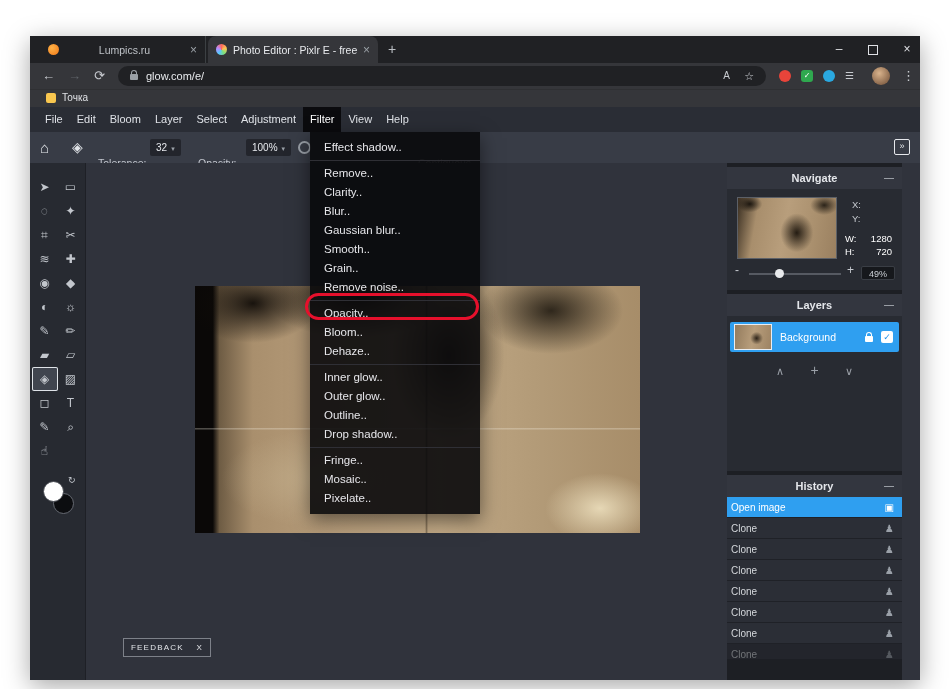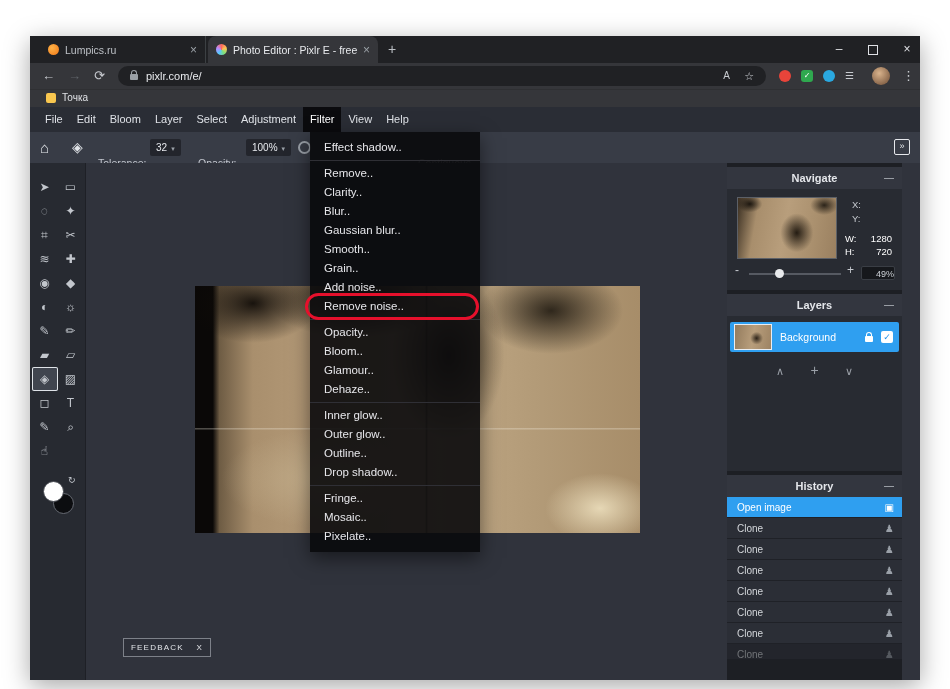--- a/index.html
+++ b/index.html
@@ -2,21 +2,21 @@
 <html><head>
 <meta charset="utf-8">
 <style>
   html,body{margin:0;padding:0;}
   .stage{position:relative;width:950px;height:689px;background:#ffffff;overflow:hidden;
          font-family:"Liberation Sans","DejaVu Sans",sans-serif;-webkit-font-smoothing:antialiased;}
   .window{position:absolute;left:30px;top:36px;width:890px;height:644px;box-shadow:0 6px 24px rgba(0,0,0,.35);background:#202124;}
 
   
   .tabbar{position:absolute;left:0;top:0;width:100%;height:27px;background:#202124;}
-  .tab{position:absolute;top:0;height:27px;display:flex;align-items:center;gap:6px;padding:8px 8px;box-sizing:border-box;font-size:10.5px;}
+  .tab{position:absolute;top:0;height:27px;display:flex;align-items:center;gap:6px;padding:8px 8px;box-sizing:border-box;font-size:10.5px;text-align:center;}
   .tab1{left:10px;width:166px;color:#bdc1c6;border-right:1px solid #3c4043;}
   .tab2{left:178px;width:170px;color:#e8eaed;background:#35363a;border-radius:8px 8px 0 0;}
   .tab-title{flex:1;white-space:nowrap;overflow:hidden;}
   .tab-close{color:#9aa0a6;font-size:12px;}
   .fav{width:11px;height:11px;border-radius:50%;flex:0 0 auto;}
   .fav-lumpics{background:radial-gradient(circle at 35% 35%,#ffb347,#f07818);}
   .fav-pixlr{background:conic-gradient(#ff6a5e,#ffc555,#7ee07a,#58c6ff,#b98bff,#ff6a5e);}
   .newtab{position:absolute;left:358px;top:0;line-height:27px;color:#bdc1c6;font-size:14px;}
   .winctl{position:absolute;top:0;height:27px;line-height:27px;color:#dfe1e5;font-size:12px;text-align:center;width:22px;}
   .ctl-min{left:798px}.ctl-max{left:832px}.ctl-close{left:866px}
@@ -101,36 +101,36 @@
      radial-gradient(ellipse 20px 14px at 88% 12%, rgba(22,17,11,.85), rgba(22,17,11,0) 70%),
      linear-gradient(100deg,#3a2f22 0%,#a88e6c 20%,#b89e7c 48%,#aa906e 75%,#9a8060 100%);}
   .nv{position:absolute;font-size:9.5px;color:#c6cad0;}
   .nv-x{left:125px;top:10px}.nv-y{left:125px;top:24px}
   .nv-w{left:118px;top:44px;color:#fff}.nv-wv{right:10px;top:44px;color:#fff}
   .nv-h{left:118px;top:57px;color:#fff}.nv-hv{right:10px;top:57px;color:#fff}
   .zoom-minus{position:absolute;left:8px;top:74px;font-size:12px;color:#c6cad0;}
   .zoom-track{position:absolute;left:22px;top:84px;width:92px;height:2px;background:#565a62;}
   .zoom-knob{position:absolute;left:26px;top:-4px;width:9px;height:9px;border-radius:50%;background:#e8eaec;}
   .zoom-plus{position:absolute;left:120px;top:74px;font-size:12px;color:#c6cad0;}
-  .zoom-val{position:absolute;left:134px;top:77px;width:34px;height:14px;background:#16181c;border:1px solid #3a3e45;border-radius:2px;color:#ccd0d6;font-size:9px;line-height:14px;text-align:right;box-sizing:border-box;}
+  .zoom-val{position:absolute;left:134px;top:77px;width:34px;height:14px;background:#16181c;border:1px solid #3a3e45;border-radius:2px;color:#ccd0d6;font-size:9px;line-height:14px;text-align:center;box-sizing:border-box;}
 
   .layer-row{position:absolute;left:3px;top:6px;width:169px;height:30px;background:#2f9ff0;border-radius:2px;}
   .layer-thumb{position:absolute;left:4px;top:2px;width:38px;height:26px;border:1px solid #e9edf2;box-sizing:border-box;
     background:radial-gradient(circle 8px at 60% 55%, rgba(30,22,14,.9), rgba(30,22,14,0) 80%),
                linear-gradient(100deg,#937b5d,#b89e7c 50%,#9d8363);}
   .layer-name{position:absolute;left:50px;top:0;line-height:30px;font-size:10.5px;color:#fff;}
   .layer-lock{position:absolute;right:26px;top:14px;width:8px;height:6px;background:#fff;border-radius:1px;}
   .layer-lock::before{content:"";position:absolute;left:1px;top:-4px;width:6px;height:5px;border:1.4px solid #fff;border-bottom:none;border-radius:3px 3px 0 0;box-sizing:border-box;}
   .layer-check{position:absolute;right:6px;top:9px;width:12px;height:12px;background:#fff;border-radius:2px;color:#1f8fe8;font-size:9px;line-height:12px;text-align:center;}
   .layer-ctrl{position:absolute;left:0;top:45px;width:100%;text-align:center;color:#9ba0a8;}
   .layer-ctrl span{display:inline-block;width:22px;font-size:11px;margin:0 4px;}
   .lc-add{font-size:14px !important;}
 
   .hist{position:absolute;left:0;top:334px;width:100%;}
-  .hrow{position:relative;height:21px;background:#2b2e36;border-bottom:1px solid #1f2127;color:#d4d7db;font-size:10px;line-height:21px;padding-left:10px;box-sizing:border-box;}
+  .hrow{position:relative;height:21px;background:#2b2e36;border-bottom:1px solid #1f2127;color:#d4d7db;font-size:10px;line-height:21px;padding-left:4px;box-sizing:border-box;}
   .hic{position:absolute;right:8px;top:0;line-height:21px;font-size:10px;color:#9aa0a8;font-style:normal;}
   .hrow.sel{background:#2f9ff0;color:#fff;}.hrow.sel .hic{color:#fff;}
   .hrow.dim{opacity:.45;height:16px;overflow:hidden;}
 
   
   .dropdown{position:absolute;left:280px;top:25px;width:170px;background:rgba(9,9,11,0.9);padding:6px 0;z-index:6;box-shadow:0 6px 18px rgba(0,0,0,.5);}
   .mi{height:19px;line-height:19px;padding-left:14px;font-size:11.5px;color:#e6e6ea;}
   .msep{height:0;border-top:1px solid #2f2f35;margin:3px 0;}
   .oval{position:absolute;left:-5px;top:161px;width:174px;height:27px;border:3px solid #e6102c;border-radius:14px;box-sizing:border-box;z-index:7;}
 </style>
@@ -156,21 +156,21 @@
     <span class="winctl ctl-max"><span class="sq"></span></span>
     <span class="winctl ctl-close">×</span>
   </div>
 
   <div class="navbar">
     <span class="navic nv-back">←</span>
     <span class="navic nv-fwd">→</span>
     <span class="navic nv-refresh">⟳</span>
     <div class="omnibox">
       <span class="lockic"></span>
-      <span class="url">pixlr.com/e/</span>
+      <span class="url">glow.com/e/</span>
       <span class="ob-translate">A</span>
       <span class="ob-star">☆</span>
     </div>
     <span class="ext ext-red"></span>
     <span class="ext ext-green">✓</span>
     <span class="ext ext-blue"></span>
     <span class="navic nv-panelic">☰</span>
     <span class="avatar"></span>
     <span class="navic nv-kebab">⋮</span>
   </div>
@@ -304,26 +304,24 @@
 
     <div class="dropdown">
       <div class="mi">Effect shadow..</div>
       <div class="msep"></div>
       <div class="mi">Remove..</div>
       <div class="mi">Clarity..</div>
       <div class="mi">Blur..</div>
       <div class="mi">Gaussian blur..</div>
       <div class="mi">Smooth..</div>
       <div class="mi">Grain..</div>
-      <div class="mi">Add noise..</div>
       <div class="mi">Remove noise..</div>
       <div class="msep"></div>
       <div class="mi">Opacity..</div>
       <div class="mi">Bloom..</div>
-      <div class="mi">Glamour..</div>
       <div class="mi">Dehaze..</div>
       <div class="msep"></div>
       <div class="mi">Inner glow..</div>
       <div class="mi">Outer glow..</div>
       <div class="mi">Outline..</div>
       <div class="mi">Drop shadow..</div>
       <div class="msep"></div>
       <div class="mi">Fringe..</div>
       <div class="mi">Mosaic..</div>
       <div class="mi">Pixelate..</div>

